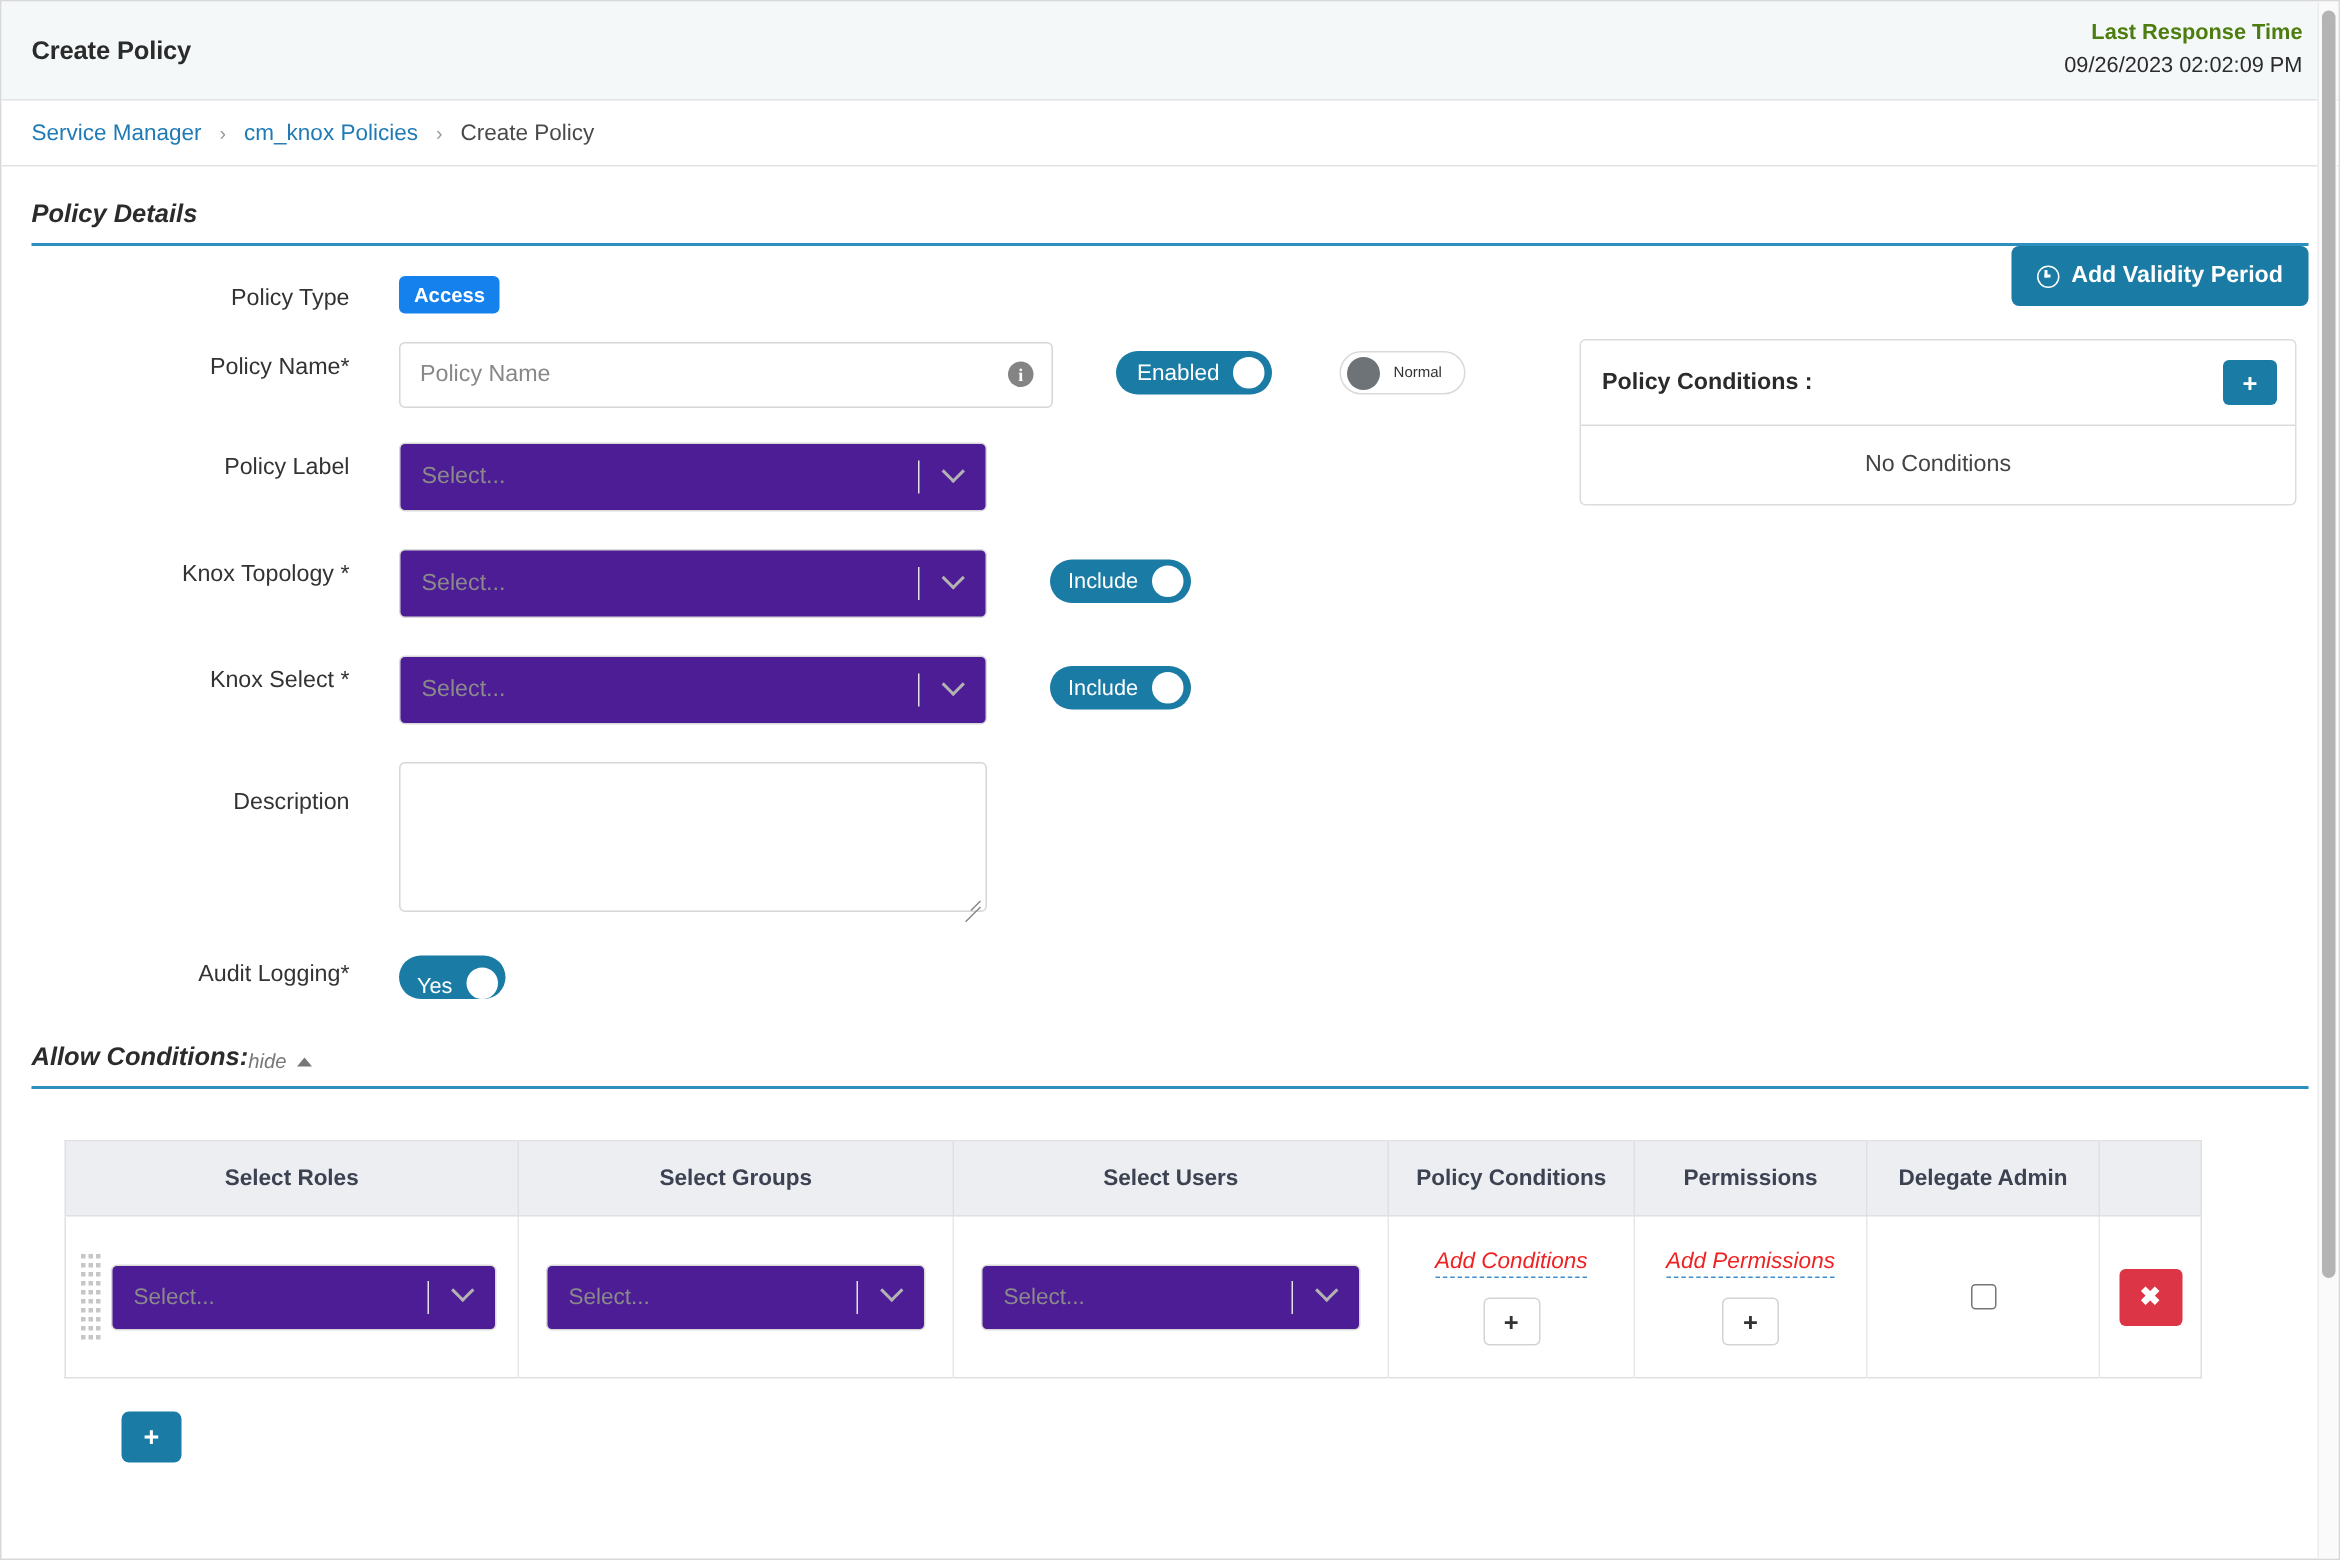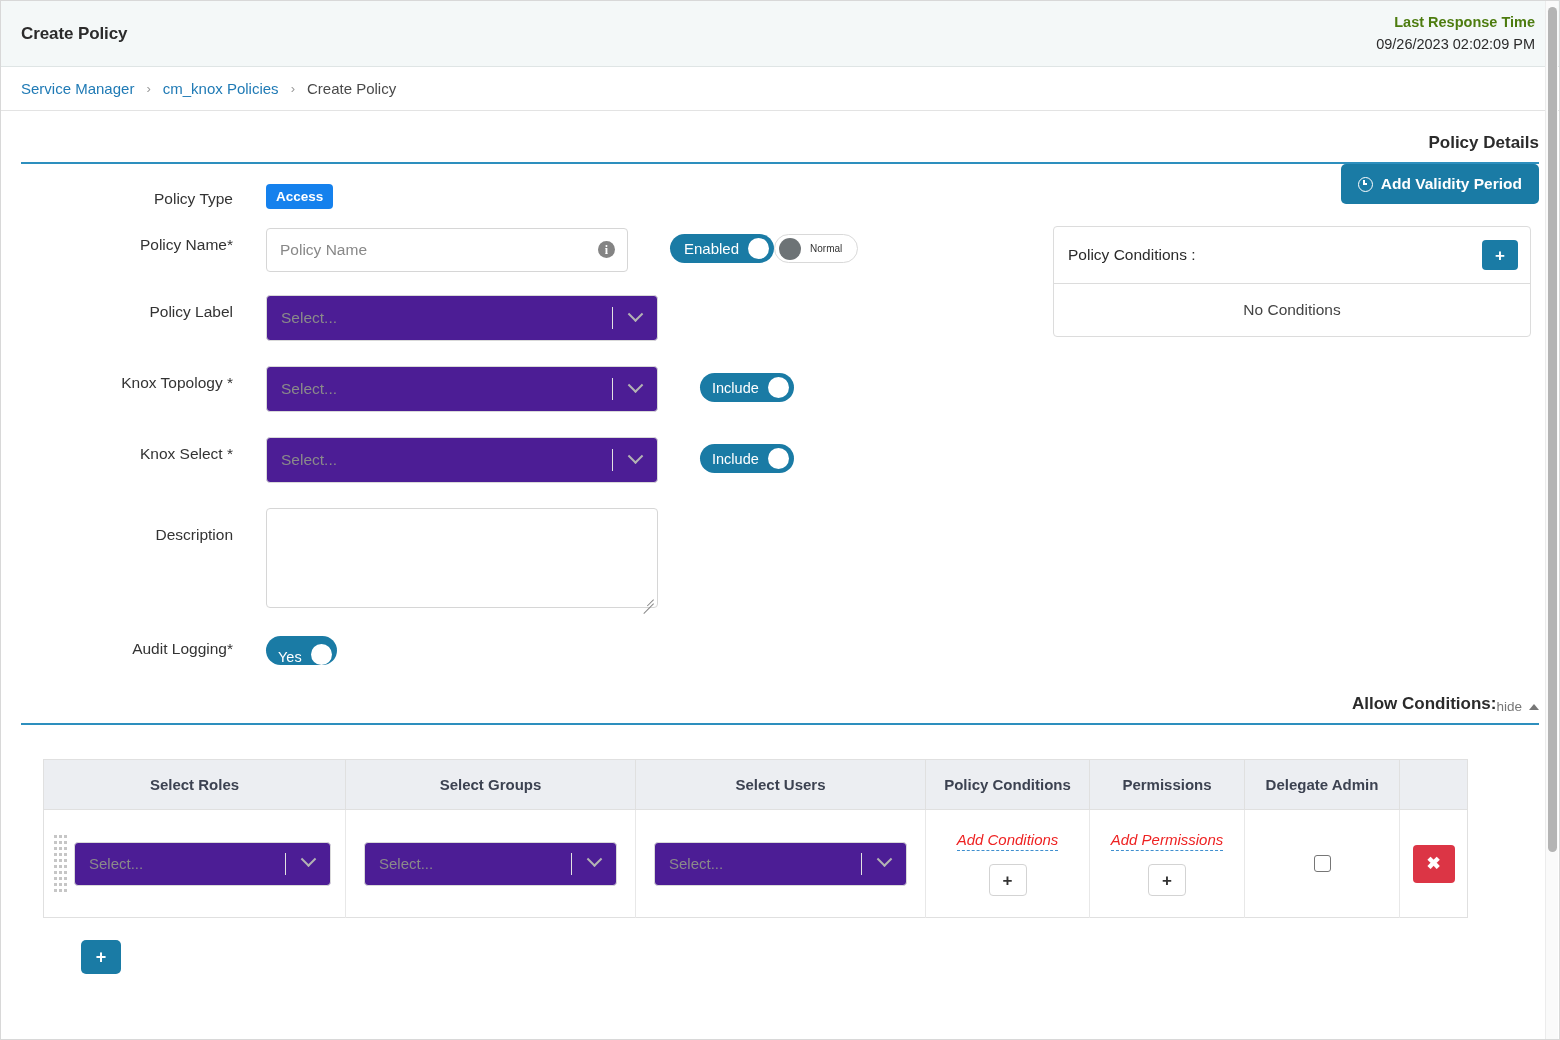--- a/index.html
+++ b/index.html
@@ -54,23 +54,24 @@
   .crumb-link { color: #1f7ab5; text-decoration: none; cursor: pointer; text-align: center; }
   .crumb-sep { color: #9a9a9a; margin: 0 12px; font-size: 13px; }
   .crumb-current { color: #4a4a4a; }
 
   
   .section {
     margin: 0 20px;
     padding-top: 22px;
   }
   .section-head {
-    display: flex; align-items: flex-end; justify-content: flex-end;
+    display: flex; align-items: flex-end; justify-content: flex-start;
     border-bottom: 2px solid #2d8fbe;
     padding-bottom: 9px;
+    font-style: italic;
   }
   .section-title {
     font-size: 17px; font-weight: bold; color: #2b2b2b;
   }
   .hide-toggle {
     font-size: 13.5px; color: #777; cursor: pointer;
     display: flex; align-items: center; gap: 7px;
   }
   .tri-up {
     width: 0; height: 0;
@@ -102,21 +103,21 @@
     background: #1581ed;
     color: #fff;
     font-size: 13.5px;
     font-weight: bold;
     padding: 5px 10px;
     border-radius: 4px;
     margin-top: 2px;
   }
 
   .txtinput {
-    width: 362px; height: 44px;
+    width: 436px; height: 44px;
     border: 1px solid #d6d6d6;
     border-radius: 4px;
     font-size: 15.5px;
     padding: 0 38px 0 13px;
     color: #ef4444;
     background: #fff;
     font-family: "Liberation Sans", sans-serif;
   }
   .txtinput::placeholder { color: #888; }
   .info-icon {
@@ -202,21 +203,21 @@
     color: #333;
     padding: 0 15px 0 4px;
     font-size: 10px;
   }
   .toggle.off .knob {
     width: 22px; height: 22px; border-radius: 50%;
     background: #6d7376; margin-right: 9px;
   }
   .toggle-sm.on { font-size: 14.5px; padding: 0 5px 0 12px; }
 
-  .inline-right { display: flex; align-items: flex-start; margin-left: 42px; padding-top: 8px; }
+  .inline-right { display: flex; align-items: flex-start; gap: 45px; margin-left: 42px; padding-top: 8px; }
 
   
   .btn-validity {
     position: absolute;
     right: 0; top: 0;
     background: #1a7ba5;
     color: #fff;
     border: none;
     border-radius: 5px;
     font-size: 15.5px;
@@ -244,21 +245,21 @@
     border: 1px solid #dcdcdc;
     border-radius: 4px;
     background: #fff;
   }
   .pc-head {
     height: 57px;
     display: flex; align-items: center; justify-content: space-between;
     padding: 0 12px 0 14px;
     border-bottom: 1px solid #dcdcdc;
   }
-  .pc-title { font-size: 15.5px; font-weight: normal; color: #2b2b2b; }
+  .pc-title { font-size: 15.5px; font-weight: bold; color: #2b2b2b; }
   .btn-plus-sq {
     background: #1a7ba5;
     color: #fff;
     border: none;
     border-radius: 4px;
     width: 36px; height: 30px;
     font-size: 17px; font-weight: bold;
     cursor: pointer; line-height: 1;
     font-family: "Liberation Sans", sans-serif;
   }

